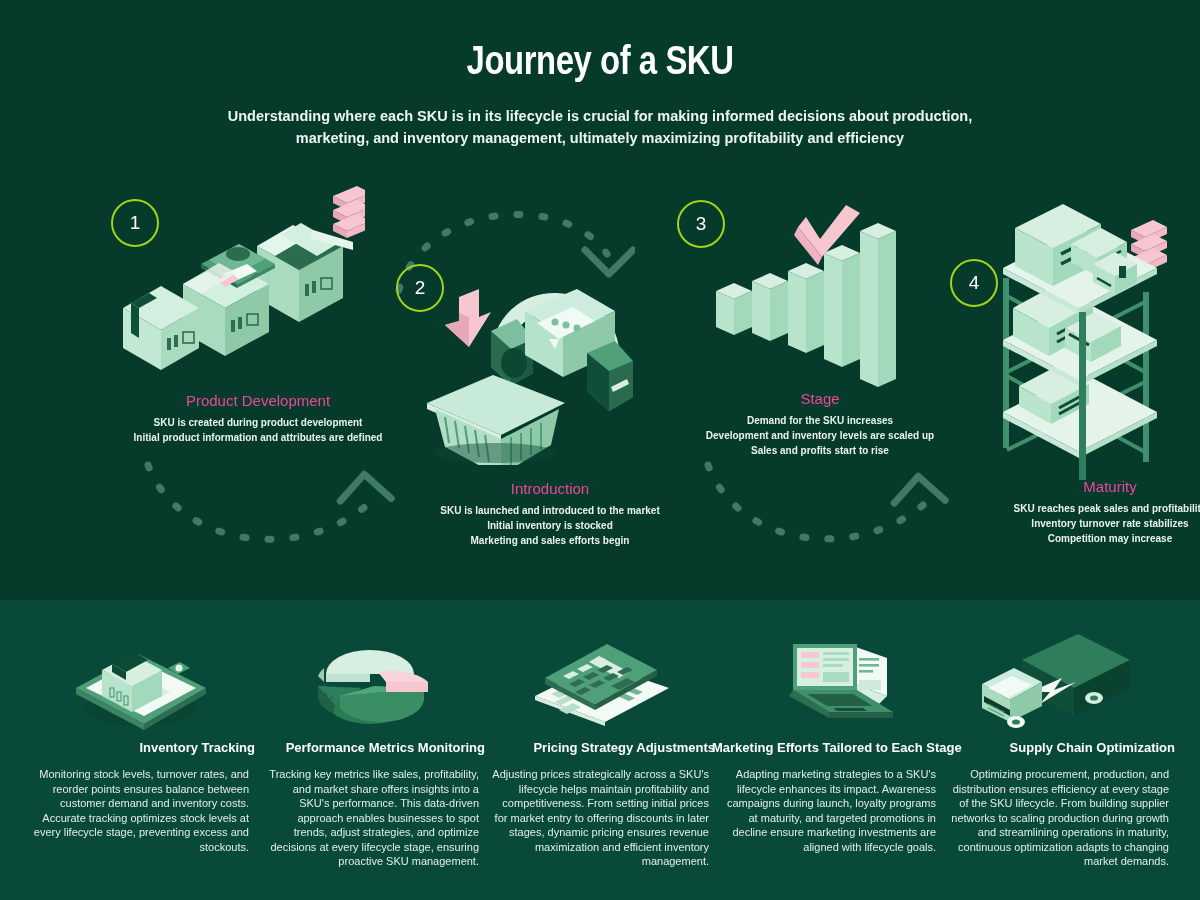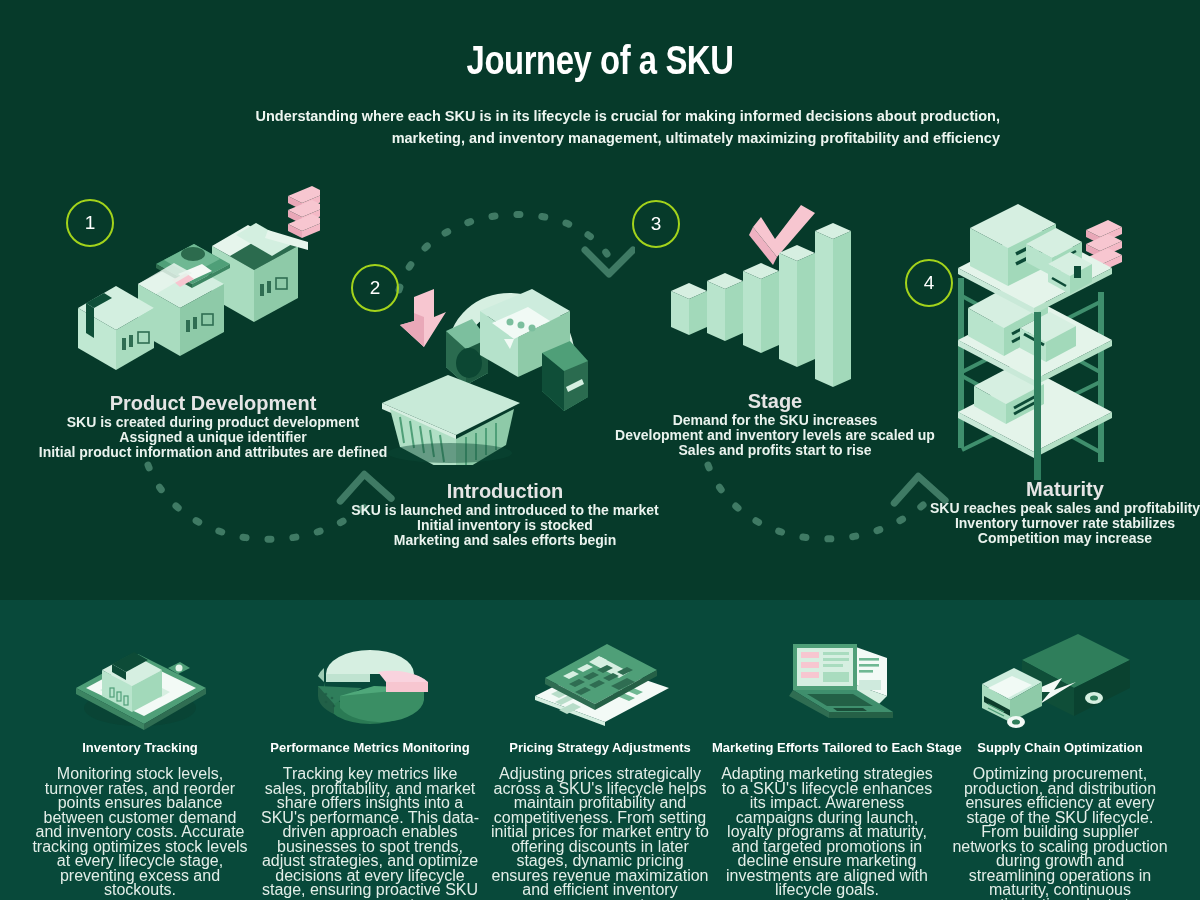--- a/index.html
+++ b/index.html
@@ -13,20 +13,21 @@
     font-family: "Liberation Sans", sans-serif;
     color: #ffffff;
     position: relative;
   }
 
   .page {
     position: relative;
     width: 1200px;
     height: 900px;
     background: #08372a;
+    padding-left: 45px;
   }
 
   
   .top-band {
     position: absolute;
     left: 0; top: 0;
     width: 1200px; height: 600px;
     background: #063a2a;
   }
 
@@ -49,21 +50,21 @@
     font-weight: bold;
     letter-spacing: -0.5px;
     transform: scaleX(0.82);
     color: #ffffff;
   }
 
   .subtitle {
     position: absolute;
     left: 200px; top: 105px;
     width: 800px;
-    text-align: right;
+    text-align: center;
     font-size: 14.5px;
     font-weight: bold;
     line-height: 22px;
     color: #eef6f1;
   }
 
   
   .step {
     position: absolute;
   }
@@ -76,61 +77,61 @@
     align-items: center;
     justify-content: center;
     font-size: 19px;
     font-weight: normal;
     color: #ffffff;
   }
   .step-title {
     position: absolute;
     width: 360px;
     text-align: center;
-    font-size: 20px;
-    font-weight: bold;
-    color: #e5e5e5;
+    font-size: 15px;
+    font-weight: normal;
+    color: #ec4899;
   }
   .step-desc {
     position: absolute;
     width: 360px;
     text-align: center;
-    font-size: 14px;
+    font-size: 10px;
     font-weight: bold;
     line-height: 15px;
     color: #eaf3ee;
   }
 
   .art { position: absolute; }
 
   
   .connector { position: absolute; }
 
   
   .card {
     position: absolute;
     width: 230px;
     top: 630px;
-    text-align: center;
+    text-align: right;
   }
   .card-icon {
     height: 110px;
     display: flex;
     align-items: center;
     justify-content: center;
   }
   .card-title {
     font-size: 13px;
     font-weight: bold;
     color: #ffffff;
     margin-bottom: 12px;
     white-space: nowrap;
   }
   .card-body {
-    font-size: 16px;
+    font-size: 11px;
     line-height: 14.5px;
     color: #e3eee8;
     padding: 0 6px;
   }
 </style>
 </head>
 <body>
 
 <div class="page">
 
@@ -211,21 +212,20 @@
       <polygon points="26,123 44,113 52,118 34,128" fill="#0e4f38"></polygon>
       <polygon points="26,123 34,128 34,158 26,153" fill="#0e4f38"></polygon>
       <rect x="62" y="158" width="4" height="12" fill="#2f6d52"></rect>
       <rect x="69" y="155" width="4" height="12" fill="#2f6d52"></rect>
       <rect x="78" y="152" width="11" height="11" fill="none" stroke="#2f6d52" stroke-width="1.6"></rect>
     </svg>
 
     <div class="step-title" style="left:33px; top:392px;">Product Development</div>
     <div class="step-desc" style="left:33px; top:415px;">
       <div>SKU is created during product development</div>
-      <div>Assigned a unique identifier</div>
       <div>Initial product information and attributes are defined</div>
     </div>
   </div>
 
   <div class="step">
     <div class="step-num" style="left:351px; top:264px;">
       <span>2</span>
     </div>
 
     <svg class="art" style="left:370px; top:245px;" width="250" height="220" viewBox="0 0 250 220">

